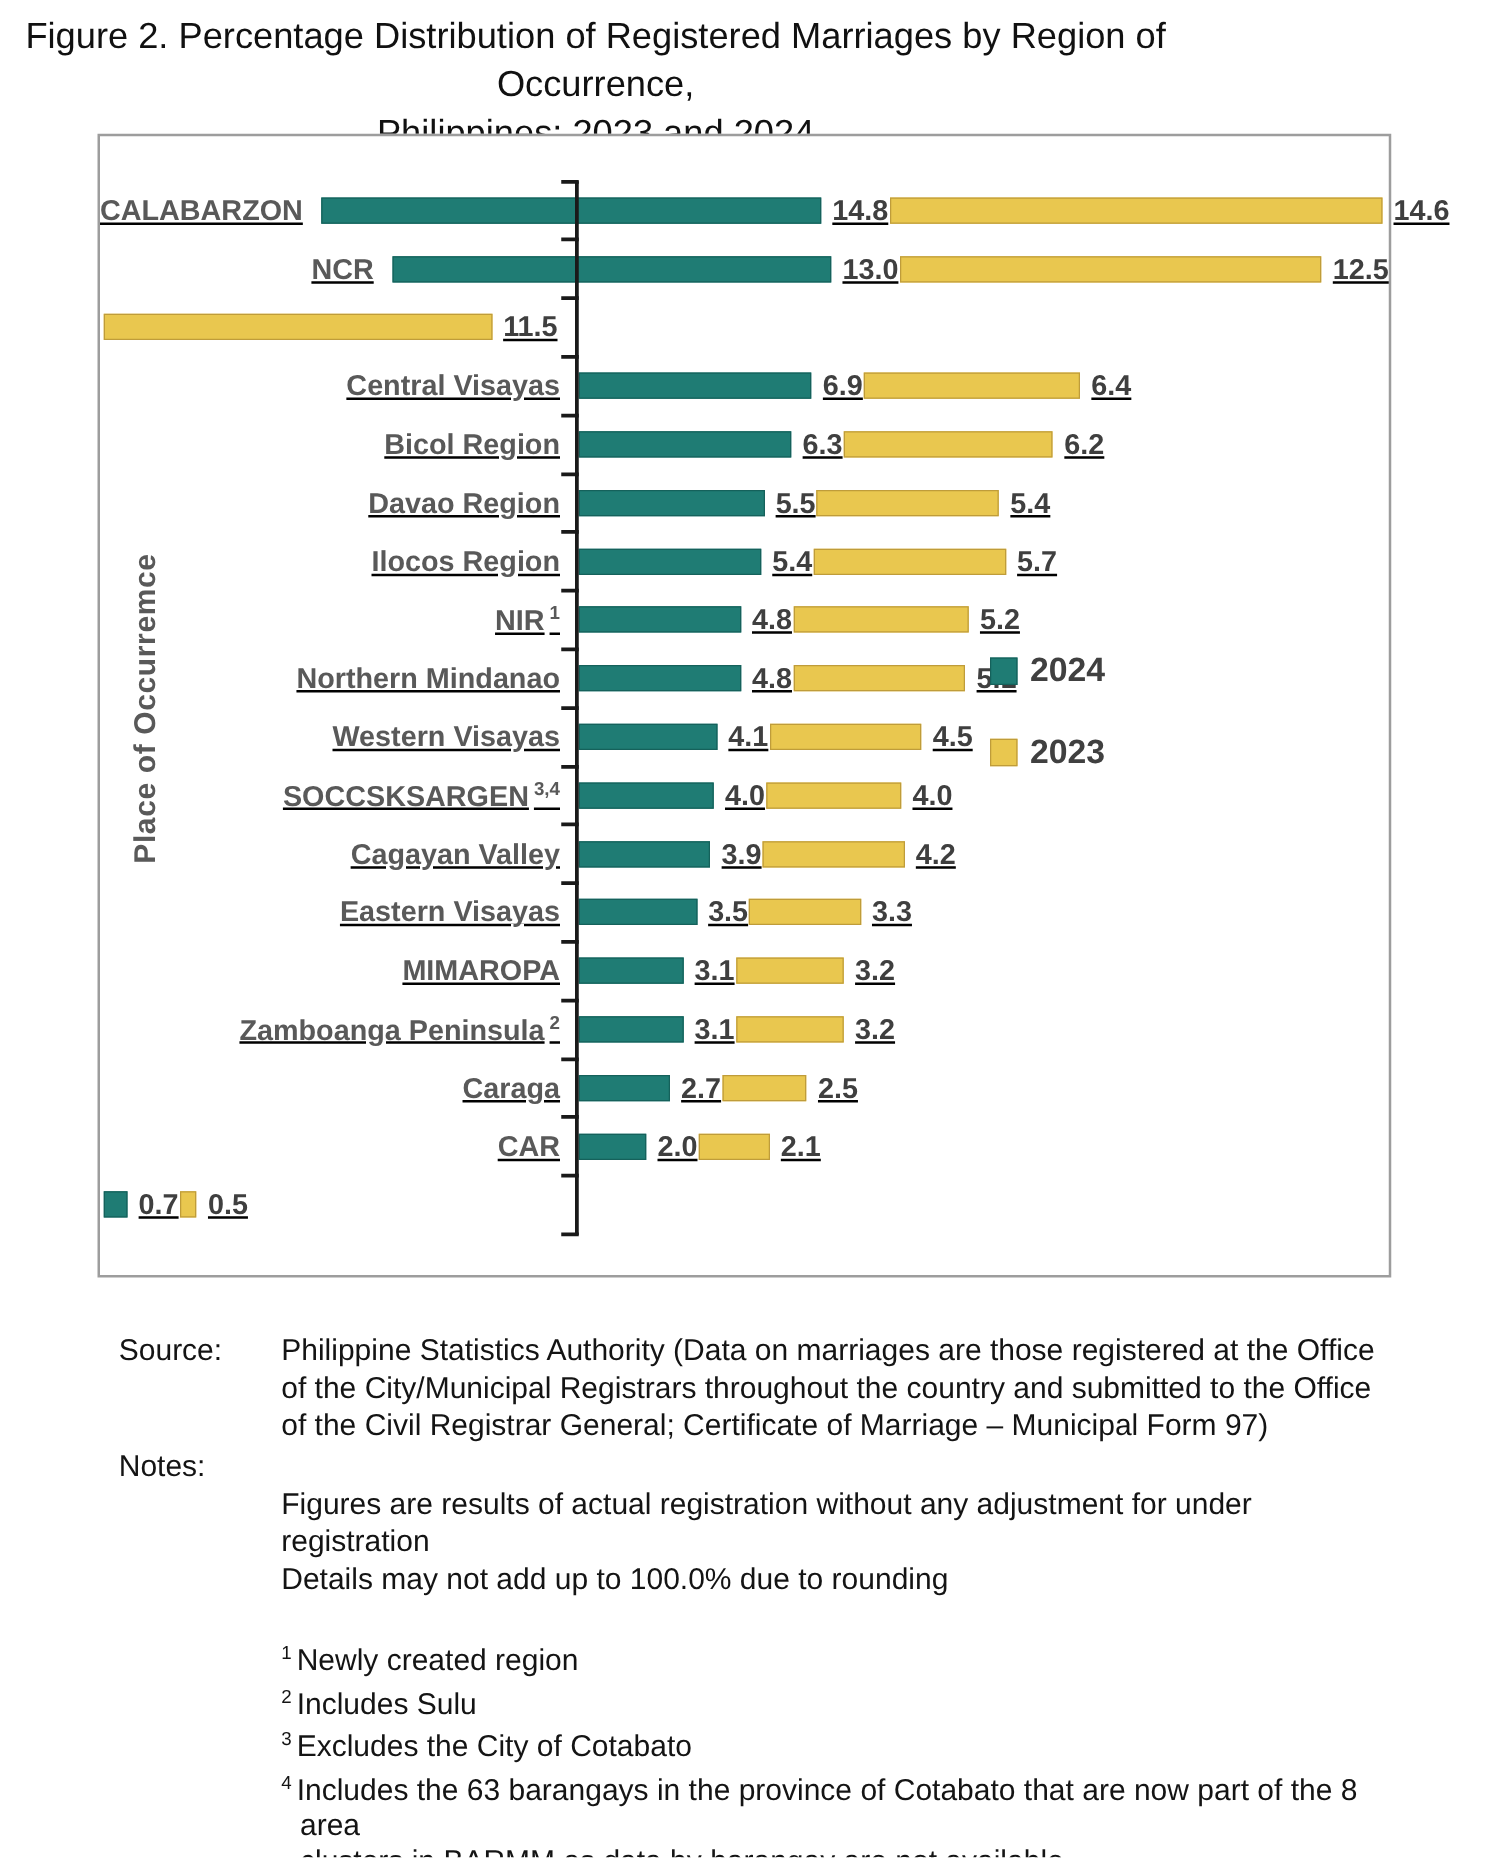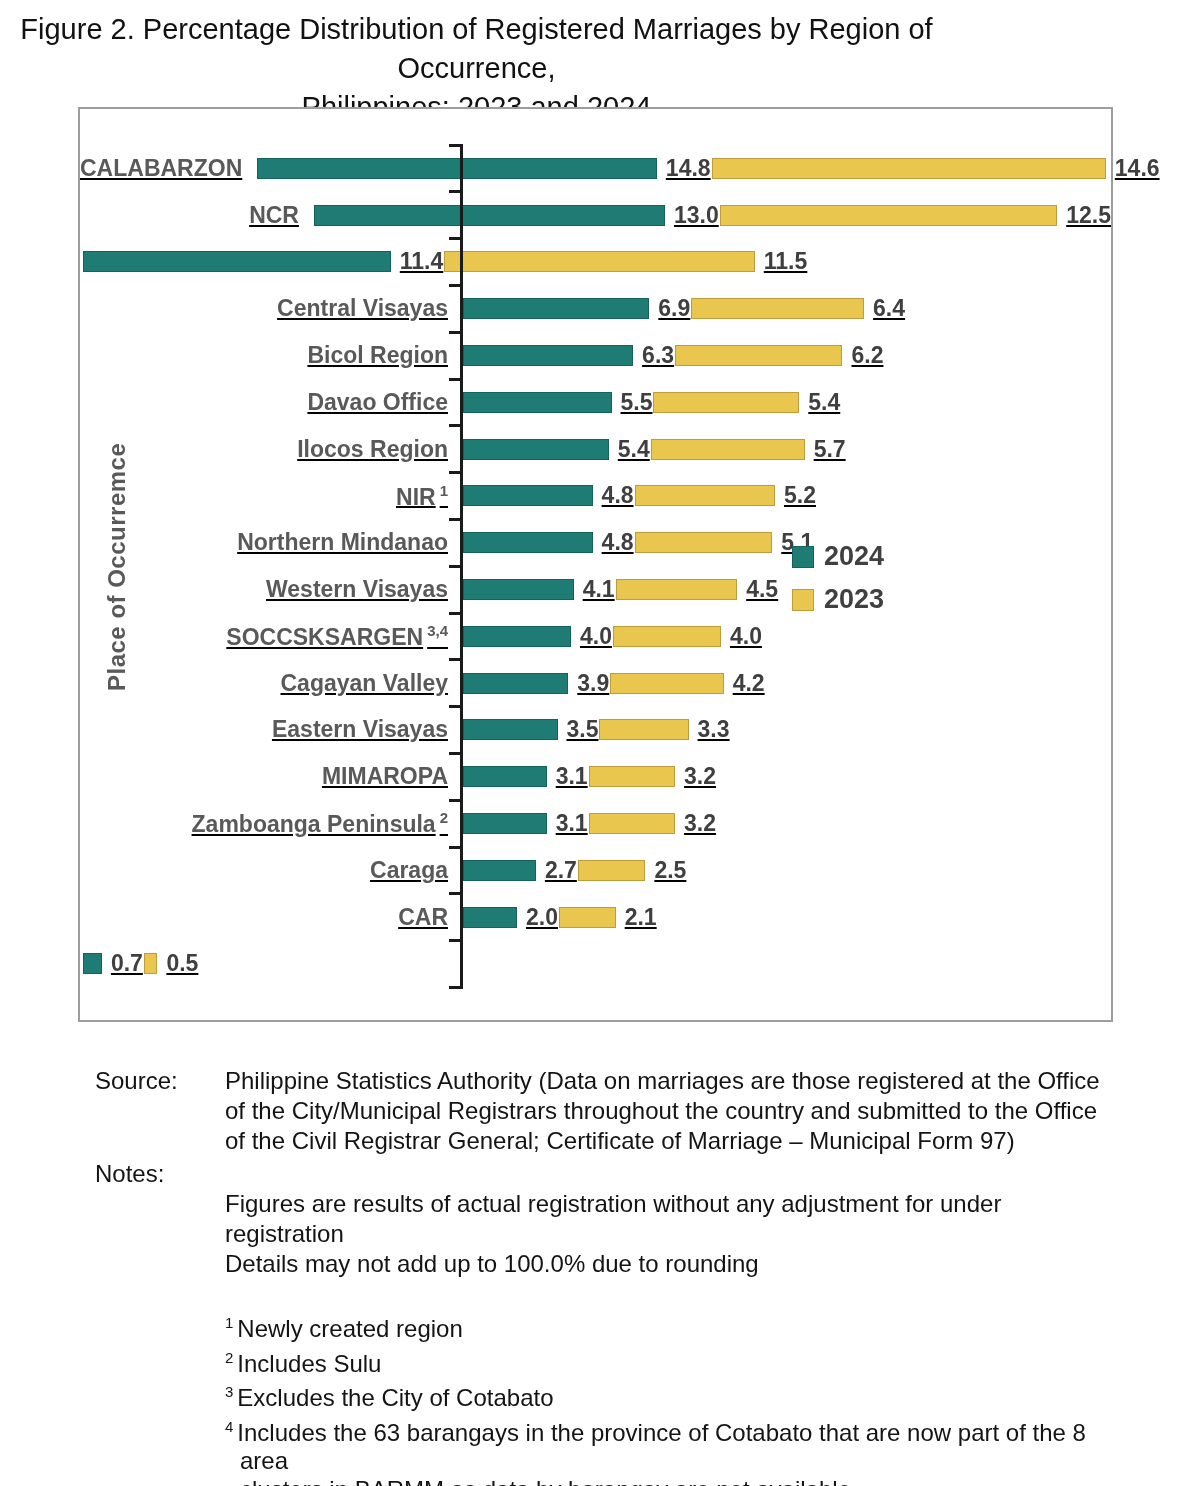--- a/index.html
+++ b/index.html
@@ -27,21 +27,21 @@
     width:380px; padding-right:12px; box-sizing:border-box; text-align:right;
     font-weight:bold; font-size:23px; color:#595959; white-space:nowrap;
   }
   .cat-label sup { font-size:15px; margin-left:4px; }
   .bars { display:flex; flex-direction:row; gap:1px; margin-left:3px; }
   .bar-line { display:flex; align-items:center; height:21px; }
   .bar { height:21px; box-sizing:border-box; border:1px solid transparent; }
   .val { margin-left:9px; font-weight:bold; font-size:23px; color:#3f3f3f; }
   .axis { position:absolute; left:380px; top:36px; width:3px; height:843px; background:#1a1a1a; }
   .tick { position:absolute; left:369px; width:14px; height:3px; background:#1a1a1a; }
-  .legend { position:absolute; left:712px; top:412px; display:flex; flex-direction:column; gap:12px;margin-top:20px; }
+  .legend { position:absolute; left:712px; top:412px; display:flex; flex-direction:column; gap:34px; }
   .legend-item { display:flex; align-items:center; gap:10px; }
   .swatch { width:22px; height:22px; box-sizing:border-box; border:1px solid transparent; }
   .legend-label { font-weight:bold; font-size:27px; color:#404040; }
   .bottom { position:absolute; left:95px; top:1066px; width:1012px; font-size:24px; color:#141414; }
   .info-row { display:flex; }
   .info-label { width:130px; flex:none; line-height:30px; }
   .info-content { flex:1; line-height:30px; white-space:pre-line; }
   .notes-row { margin-top:3px; }
   .footnote { line-height:28.5px; padding-left:15px; text-indent:-15px; white-space:pre-line; }
   .footnote sup { font-size:15px; margin-right:4px; }
@@ -81,24 +81,20 @@
             </div>
             <div class="bar-line">
               <div class="bar" style="width: 337.5px; background: rgb(233, 199, 79); border-color: rgb(191, 156, 58);"></div>
               <div class="val">12.5</div>
             </div>
           </div>
         </div>
         <div class="row">
           <div class="bars">
             <div class="bar-line">
-              <div class="bar" style="width: 307.8px; background: rgb(31, 124, 116); border-color: rgb(21, 97, 91);"></div>
-              <div class="val">11.4</div>
-            </div>
-            <div class="bar-line">
               <div class="bar" style="width: 310.5px; background: rgb(233, 199, 79); border-color: rgb(191, 156, 58);"></div>
               <div class="val">11.5</div>
             </div>
           </div>
         </div>
         <div class="row">
           <div class="cat-label">Central Visayas</div>
           <div class="bars">
             <div class="bar-line">
               <div class="bar" style="width: 186.3px; background: rgb(31, 124, 116); border-color: rgb(21, 97, 91);"></div>
@@ -117,21 +113,21 @@
               <div class="bar" style="width: 170.1px; background: rgb(31, 124, 116); border-color: rgb(21, 97, 91);"></div>
               <div class="val">6.3</div>
             </div>
             <div class="bar-line">
               <div class="bar" style="width: 167.4px; background: rgb(233, 199, 79); border-color: rgb(191, 156, 58);"></div>
               <div class="val">6.2</div>
             </div>
           </div>
         </div>
         <div class="row">
-          <div class="cat-label">Davao Office</div>
+          <div class="cat-label">Davao Region</div>
           <div class="bars">
             <div class="bar-line">
               <div class="bar" style="width: 148.5px; background: rgb(31, 124, 116); border-color: rgb(21, 97, 91);"></div>
               <div class="val">5.5</div>
             </div>
             <div class="bar-line">
               <div class="bar" style="width: 145.8px; background: rgb(233, 199, 79); border-color: rgb(191, 156, 58);"></div>
               <div class="val">5.4</div>
             </div>
           </div>

